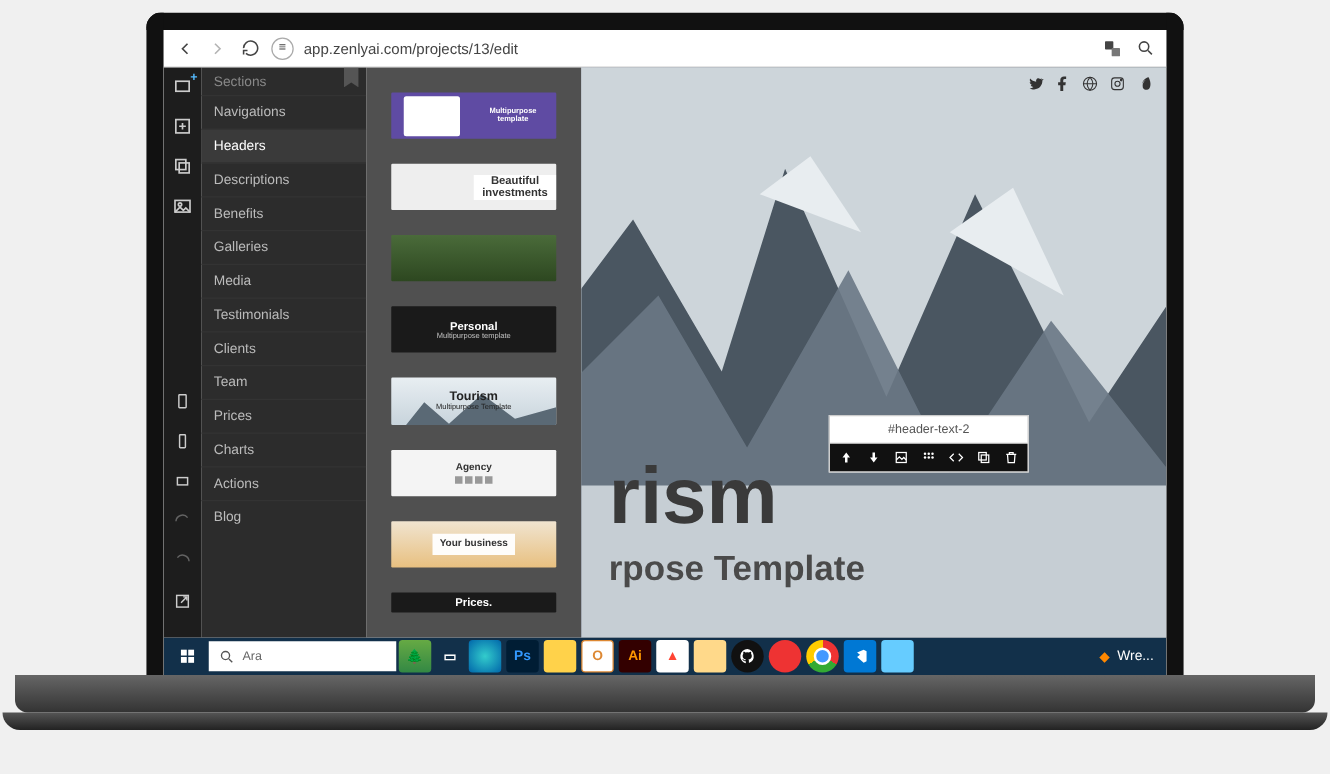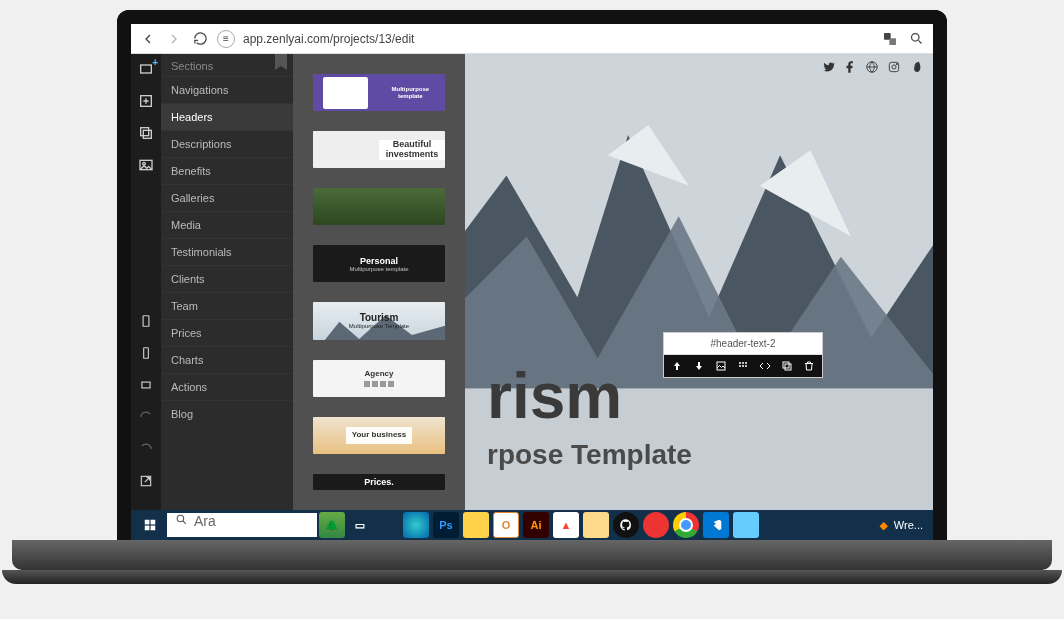--- a/index.html
+++ b/index.html
@@ -40,22 +40,22 @@
   .hero-title { position:absolute; left:22px; top:305px; font-size:64px; font-weight:800; color:#3a3a3a;}
   .hero-sub { position:absolute; left:22px; top:385px; font-size:28px; font-weight:700; color:#4a4a4a;}
   .float-toolbar { position:absolute; left:198px; top:278px; width:160px; background:#fff; border:1px solid #ccc; font-size:10px; color:#555;}
   .float-toolbar .label-row{ padding:5px 8px; border-bottom:1px solid #ddd; text-align:center;}
   .ft-black { background:#111; display:flex; padding:4px 6px; gap:9px; justify-content:center;}
   .ft-black .ti { width:14px; height:14px; color:#fff; display:flex; align-items:center; justify-content:center;}
   .tpl-mountain{ background:linear-gradient(#e8eef2,#c8d4dc);}
   
   .taskbar { height:30px; background:#12304a; display:flex; align-items:center; color:#fff; font-size:11px; padding:0 4px; gap:2px;}
   .win-btn { width:30px; height:30px; display:flex; align-items:center; justify-content:center; color:#fff;}
-  .search { flex:0 0 150px; height:24px; background:#fff; color:#666; display:flex; gap:6px; padding:0 8px; font-size:14px;}
-  .tb-apps{ display:flex; gap:4px; align-items:center; flex:1;margin-left:28px;}
+  .search { flex:0 0 150px; height:24px; background:#fff; color:#666; display:flex; align-items:center; gap:6px; padding:0 8px; font-size:10px;}
+  .tb-apps{ display:flex; gap:4px; align-items:center; flex:1;}
   .tb-app{ width:26px; height:26px; border-radius:3px; display:flex; align-items:center; justify-content:center; font-size:11px; font-weight:700;}
   .tb-right{ margin-left:auto; display:flex; align-items:center; gap:6px; padding-right:6px;}
 </style>
 </head>
 <body>
 
 <div class="laptop">
   <div class="screen-wrap">
 
     <div class="browser-bar">

